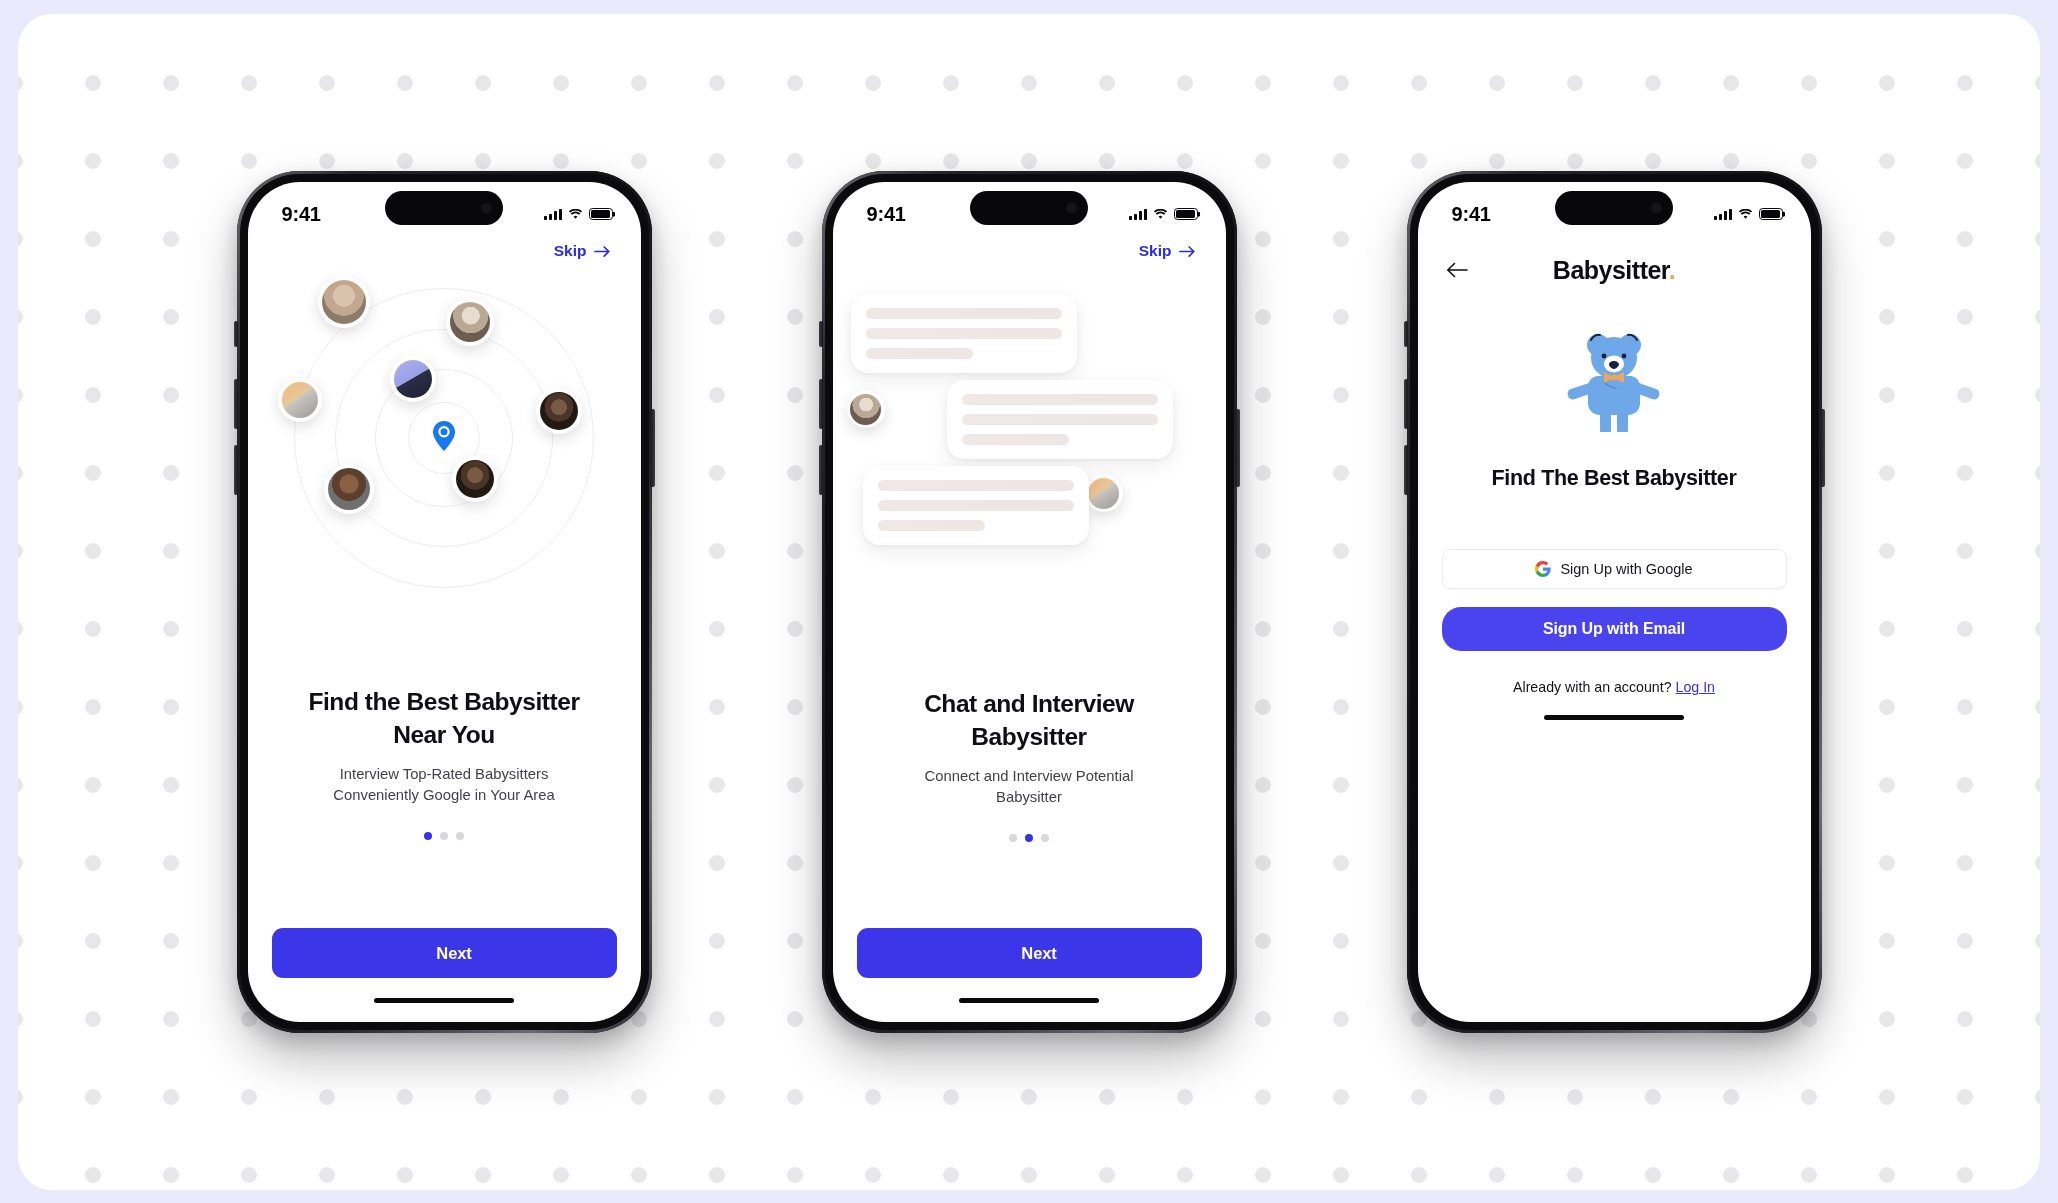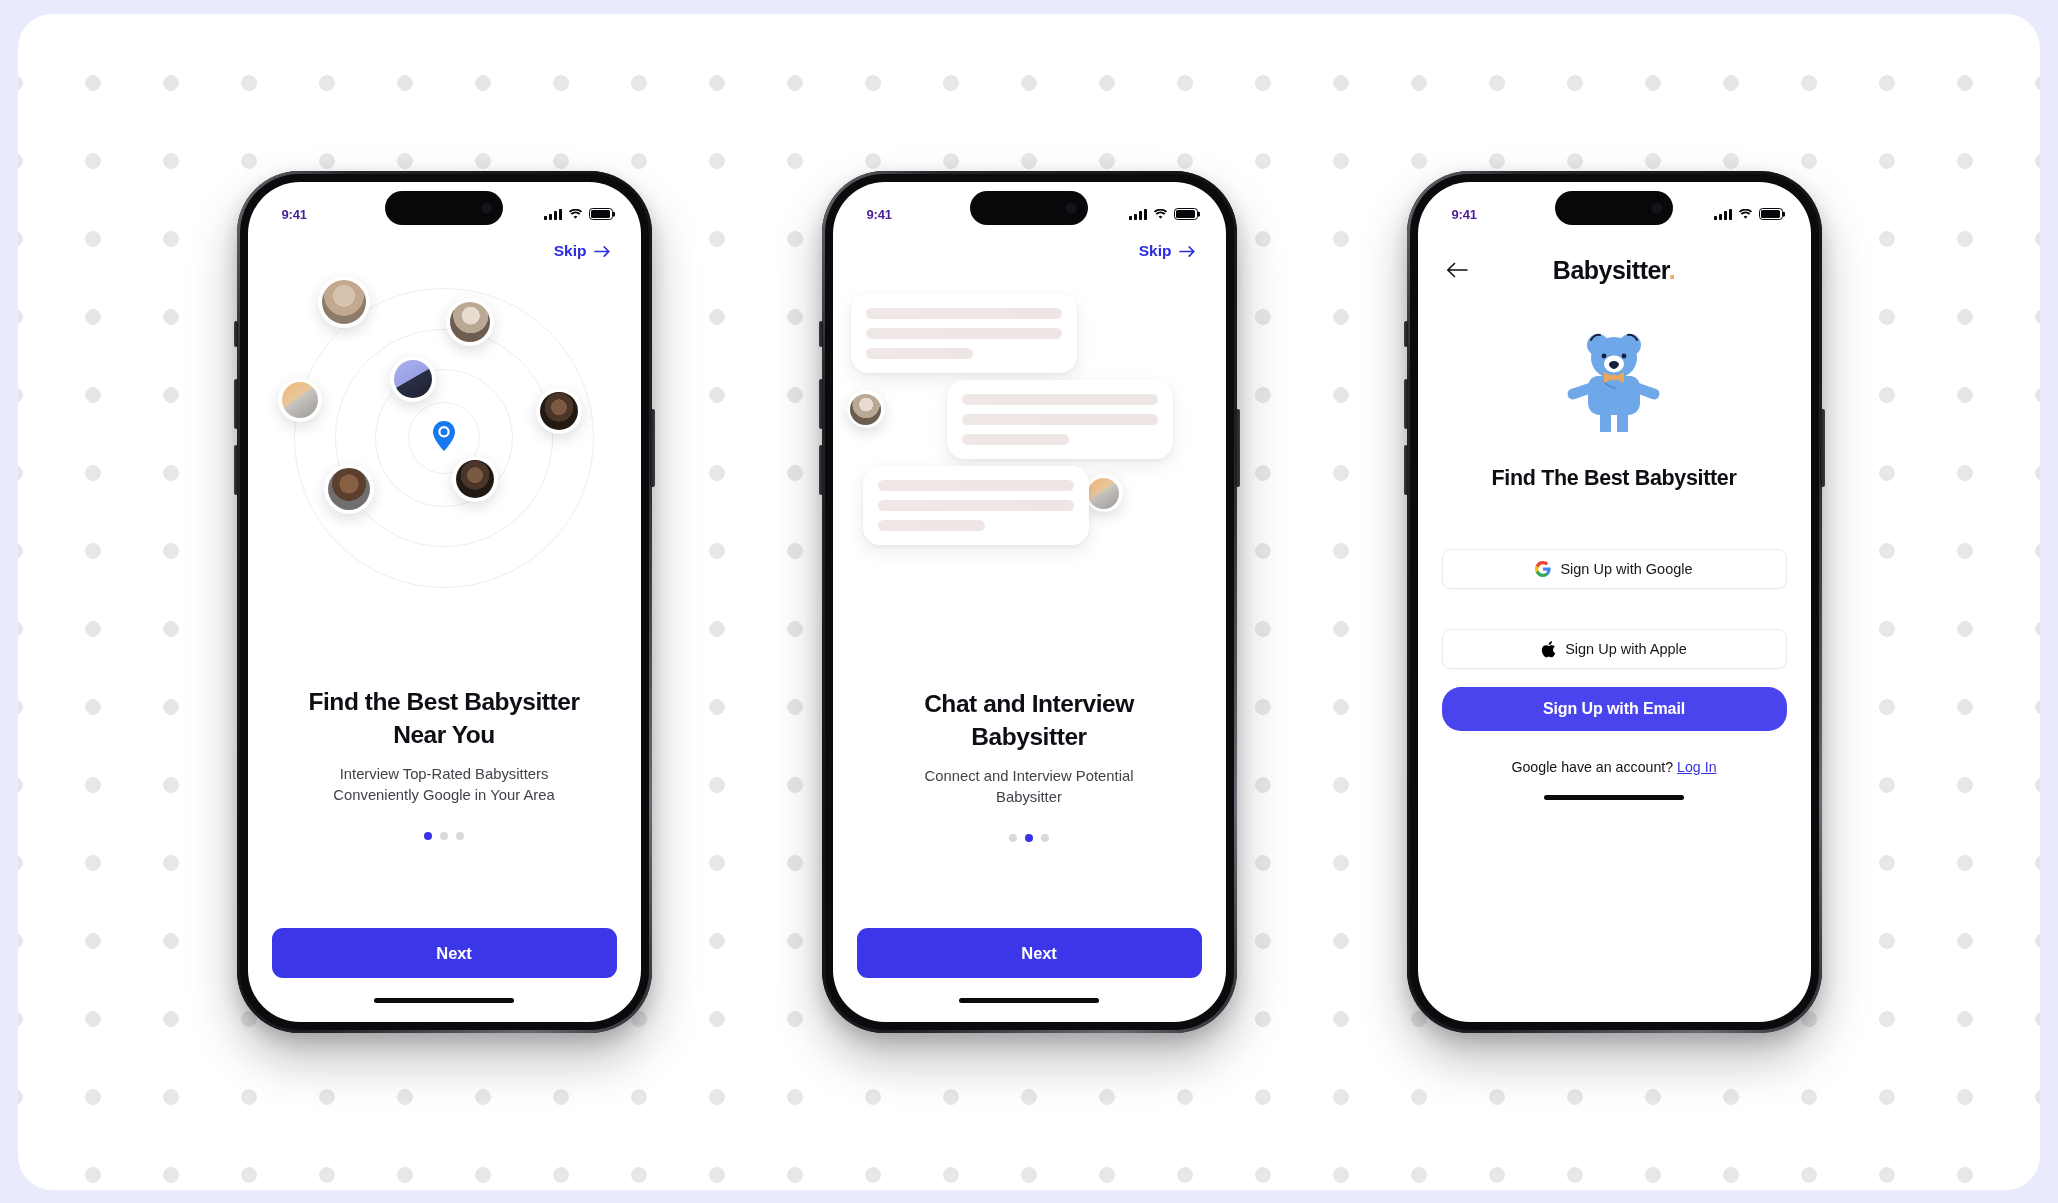--- a/index.html
+++ b/index.html
@@ -115,23 +115,23 @@
   
   .statusbar {
     position: relative;
     height: 52px;
     display: flex;
     align-items: center;
     justify-content: space-between;
     padding: 12px 28px 0 34px;
   }
   .clock {
-    font-size: 13px;
+    font-size: 20px;
     font-weight: 700;
-    color: #4c1d95;
+    color: #000000;
     letter-spacing: -0.2px;
   }
   .island {
     position: absolute;
     left: 50%;
     top: 9px;
     transform: translateX(-50%);
     width: 118px;
     height: 34px;
     background: #08080a;
@@ -770,32 +770,25 @@
             <button class="oauth-btn">
               <svg width="16" height="16" viewBox="0 0 18 18">
                 <path d="M17.64 9.2c0-.64-.06-1.25-.16-1.84H9v3.48h4.84a4.14 4.14 0 0 1-1.8 2.72v2.26h2.92a8.78 8.78 0 0 0 2.68-6.62z" fill="#4285F4"></path>
                 <path d="M9 18c2.43 0 4.47-.8 5.96-2.18l-2.92-2.26c-.8.54-1.84.86-3.04.86-2.34 0-4.32-1.58-5.03-3.7H.96v2.33A9 9 0 0 0 9 18z" fill="#34A853"></path>
                 <path d="M3.97 10.72a5.4 5.4 0 0 1 0-3.44V4.95H.96a9 9 0 0 0 0 8.1l3.01-2.33z" fill="#FBBC05"></path>
                 <path d="M9 3.58c1.32 0 2.5.46 3.44 1.35l2.58-2.58C13.46.9 11.43 0 9 0A9 9 0 0 0 .96 4.95l3.01 2.33C4.68 5.16 6.66 3.58 9 3.58z" fill="#EA4335"></path>
               </svg>
               <span>Sign Up with Google</span>
             </button>
 
-            <button class="oauth-btn">
-              <svg width="15" height="17" viewBox="0 0 15 18">
-                <path d="M12.3 9.5c0-2.2 1.8-3.3 1.9-3.4-1-1.5-2.6-1.7-3.2-1.7-1.4-.14-2.7.8-3.4.8-.7 0-1.8-.8-2.9-.78C3.2 4.44 1.9 5.3 1.2 6.6c-1.5 2.6-.4 6.5 1.1 8.6.7 1 1.6 2.2 2.7 2.15 1.1-.04 1.5-.7 2.8-.7s1.7.7 2.9.68c1.2-.02 2-1.05 2.7-2.07.85-1.2 1.2-2.35 1.2-2.4-.03-.02-2.3-.9-2.3-3.36z" fill="#000"></path>
-                <path d="M10.2 3c.6-.73 1-1.73.9-2.73-.87.03-1.92.58-2.54 1.3-.55.64-1.04 1.66-.91 2.64.97.07 1.96-.5 2.55-1.21z" fill="#000"></path>
-              </svg>
-              <span>Sign Up with Apple</span>
-            </button>
 
             <button class="email-btn">Sign Up with Email</button>
 
             <div class="login-line">
-              <span>Google have an account?</span>
+              <span>Already with an account?</span>
               <span class="login-link">Log In</span>
             </div>
           </div>
 
           <div style="margin-top:auto;">
             <div class="home-bar-wrap">
               <div class="home-bar"></div>
             </div>
           </div>
 

